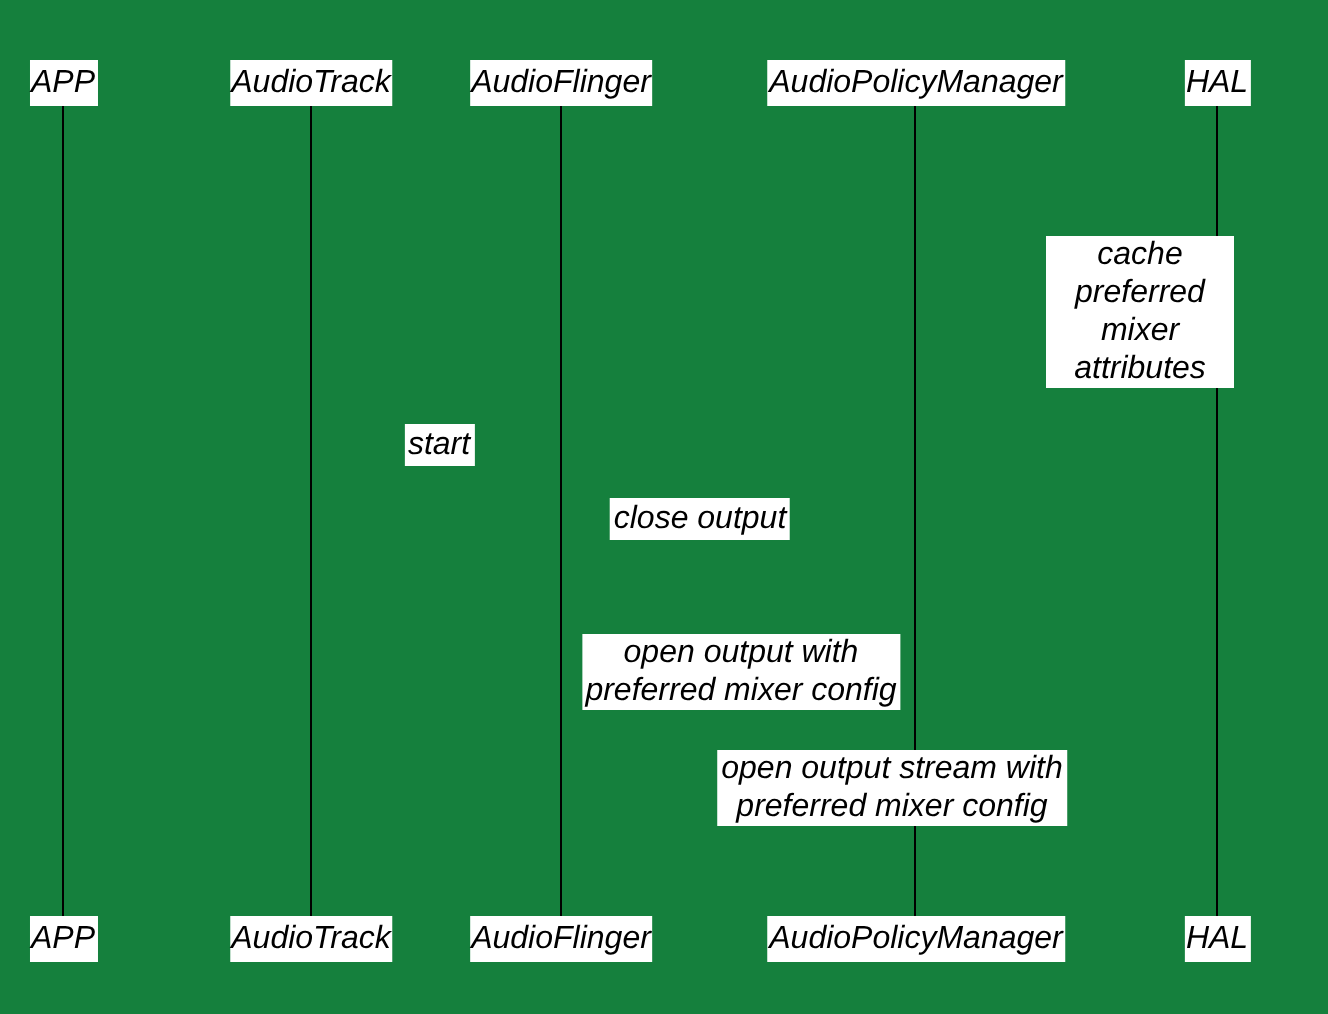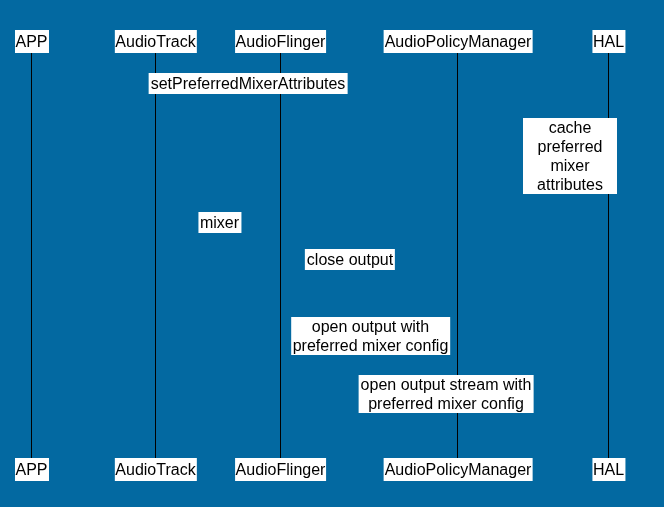--- a/index.html
+++ b/index.html
@@ -10,21 +10,22 @@
     width: 664px;
     height: 507px;
     background: #000000;
     font-family: "Liberation Sans", sans-serif;
     overflow: hidden;
   }
   .stage {
     position: relative;
     width: 664px;
     height: 507px;
-    background: #0369a1;
+    background: #15803d;
+    font-style: italic;
   }
   
   .actor {
     position: absolute;
     transform: translateX(-50%);
     height: 23px;
     line-height: 23px;
     padding: 0 1px;
     background: #ffffff;
     color: #000000;
@@ -67,24 +68,23 @@
   <div class="lifeline" style="left:280px"></div>
   <div class="lifeline" style="left:457px"></div>
   <div class="lifeline" style="left:608px"></div>
 
   <div class="actor" style="left:31.5px;  top:30px">APP</div>
   <div class="actor" style="left:155.5px; top:30px">AudioTrack</div>
   <div class="actor" style="left:280.5px; top:30px">AudioFlinger</div>
   <div class="actor" style="left:458px;   top:30px">AudioPolicyManager</div>
   <div class="actor" style="left:608.5px; top:30px">HAL</div>
 
-  <div class="msg" style="left:248px;   top:73px">setPreferredMixerAttributes</div>
   <div class="msg two" style="left:570px; top:118px">cache preferred
 mixer attributes</div>
-  <div class="msg" style="left:219.5px; top:212px">mixer</div>
+  <div class="msg" style="left:219.5px; top:212px">start</div>
   <div class="msg" style="left:350px;   top:249px">close output</div>
   <div class="msg two" style="left:370.5px; top:317px">open output with
 preferred mixer config</div>
   <div class="msg two" style="left:446px;   top:375px">open output stream with
 preferred mixer config</div>
 
   <div class="actor" style="left:31.5px;  top:458px">APP</div>
   <div class="actor" style="left:155.5px; top:458px">AudioTrack</div>
   <div class="actor" style="left:280.5px; top:458px">AudioFlinger</div>
   <div class="actor" style="left:458px;   top:458px">AudioPolicyManager</div>

